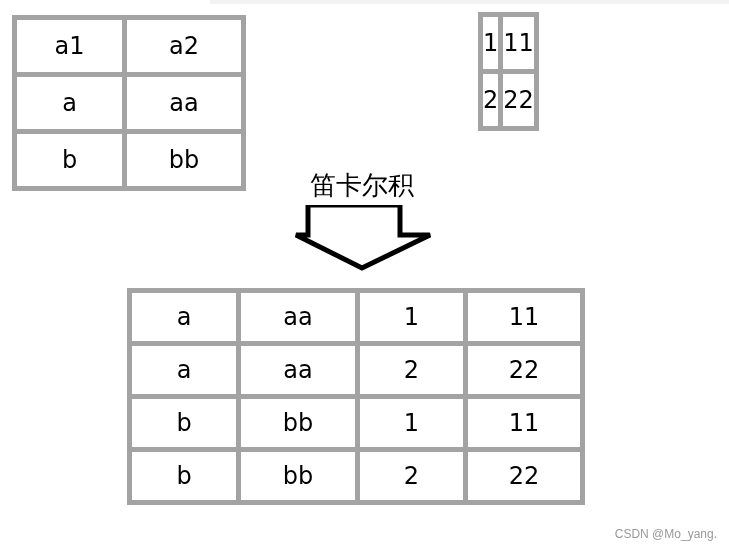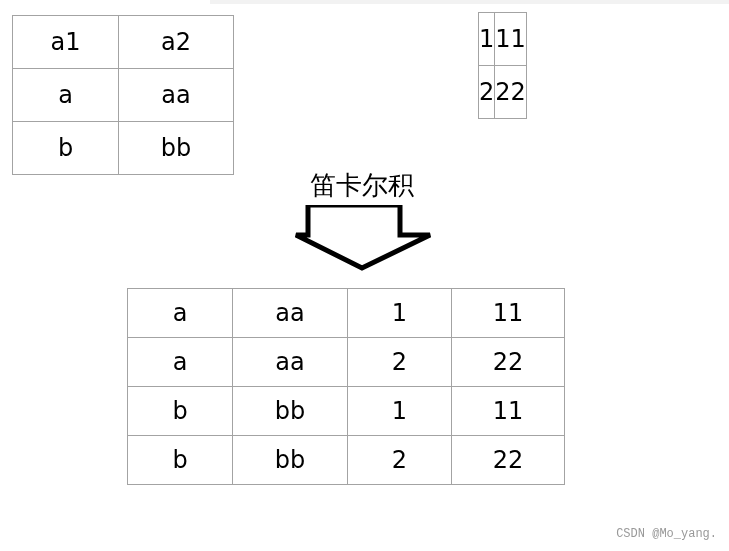--- a/index.html
+++ b/index.html
@@ -1,29 +1,29 @@
 <!DOCTYPE html>
 <html><head>
 <meta charset="utf-8">
 <style>
   html, body { margin:0; padding:0; background:#ffffff; }
   body { width:729px; height:551px; position:relative; overflow:hidden;
          font-family: "DejaVu Sans", "Liberation Sans", sans-serif; color:#000; }
   .topbar { position:absolute; left:210px; top:0; width:519px; height:4px; background:#f2f2f2; }
   .tbl { position:absolute; border-collapse:collapse; }
-  .tbl td { border:1px solid #a3a3a3; text-align:center; padding:0; font-size:24px; line-height:1; }
+  .tbl td { border:5px solid #a3a3a3; text-align:center; padding:0; font-size:24px; line-height:1; }
   #t1 { left:12px; top:15px; }
   #t1 td { height:52px; }
   #t2 { left:478px; top:12px; }
   #t2 td { height:52px; }
   #t3 { left:127px; top:288px; }
   #t3 td { height:48px; }
   .label { position:absolute; left:310px; top:172px; font-size:26px; line-height:1; }
   .arrow { position:absolute; left:292px; top:205px; }
-  .wm { position:absolute; right:12px; bottom:10px; font-size:12px; color:#999; font-family:Liberation Mono, monospace;margin-left:32px; }
+  .wm { position:absolute; right:12px; bottom:10px; font-size:12px; color:#999; font-family:Liberation Sans, sans-serif;margin-left:32px; }
 </style>
 </head>
 <body>
 
 <div class="topbar"></div>
 
 <table class="tbl" id="t1">
   <tbody>
       <tr>
     <td style="width:105px">a1</td>

